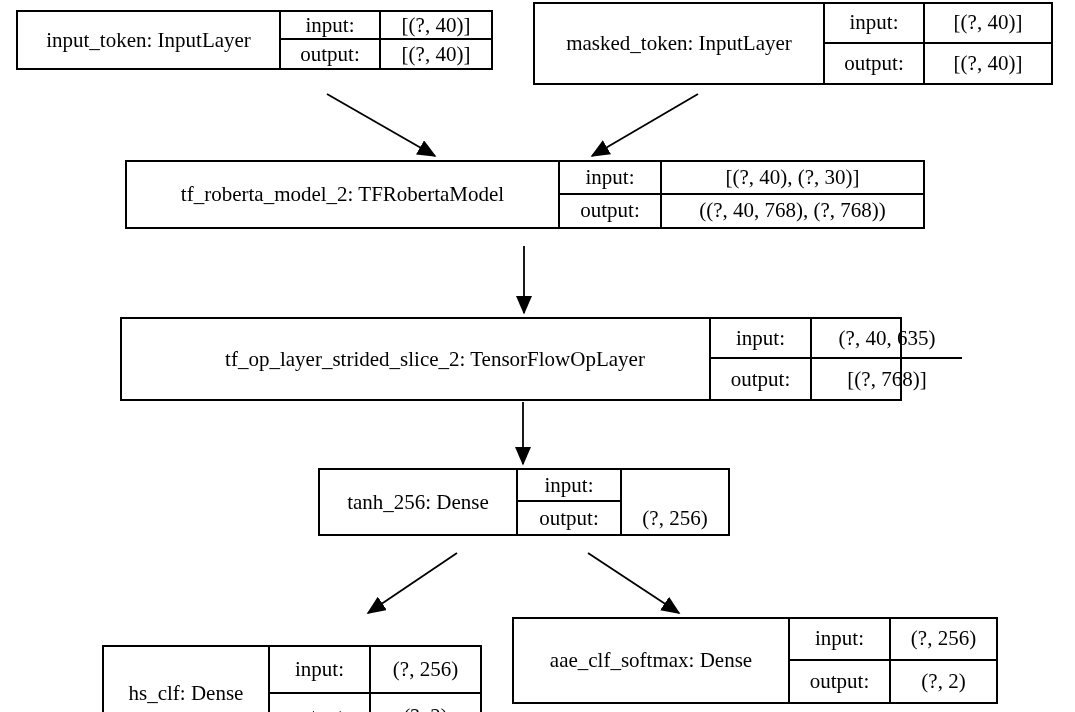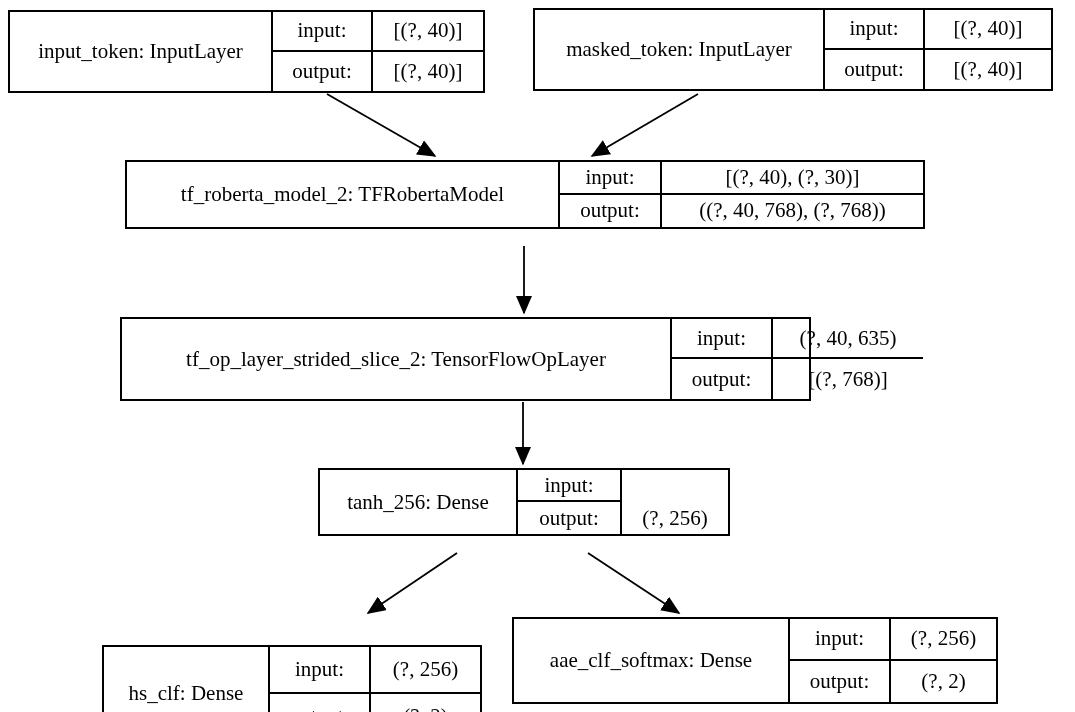--- a/index.html
+++ b/index.html
@@ -72,45 +72,45 @@
       </marker>
     </defs>
     <line x1="327" y1="94" x2="435" y2="156" stroke="#000000" stroke-width="1.8" marker-end="url(#ah)"></line>
     <line x1="698" y1="94" x2="592" y2="156" stroke="#000000" stroke-width="1.8" marker-end="url(#ah)"></line>
     <line x1="524" y1="246" x2="524" y2="313" stroke="#000000" stroke-width="1.8" marker-end="url(#ah)"></line>
     <line x1="523" y1="402" x2="523" y2="464" stroke="#000000" stroke-width="1.8" marker-end="url(#ah)"></line>
     <line x1="457" y1="553" x2="368" y2="613" stroke="#000000" stroke-width="1.8" marker-end="url(#ah)"></line>
     <line x1="588" y1="553" x2="679" y2="613" stroke="#000000" stroke-width="1.8" marker-end="url(#ah)"></line>
   </svg>
 
-  <div class="node" style="left:8px; top:10px; width:477px; height:83px; grid-template-columns:263px 100px 110px;">
+  <div class="node" style="left:16px; top:10px; width:477px; height:60px; grid-template-columns:263px 100px 110px;">
     <div class="cell label">input_token: InputLayer</div>
     <div class="cell key r1">input:</div>
     <div class="cell val r1">[(?, 40)]</div>
     <div class="cell key r2">output:</div>
     <div class="cell val r2">[(?, 40)]</div>
   </div>
 
-  <div class="node" style="left:533px; top:8px; width:520px; height:83px; grid-template-columns:290px 100px 126px;">
+  <div class="node" style="left:533px; top:2px; width:520px; height:83px; grid-template-columns:290px 100px 126px;">
     <div class="cell label">masked_token: InputLayer</div>
     <div class="cell key r1">input:</div>
     <div class="cell val r1">[(?, 40)]</div>
     <div class="cell key r2">output:</div>
     <div class="cell val r2">[(?, 40)]</div>
   </div>
 
   <div class="node" style="left:125px; top:160px; width:800px; height:69px; grid-template-columns:433px 102px 261px;">
     <div class="cell label">tf_roberta_model_2: TFRobertaModel</div>
     <div class="cell key r1">input:</div>
     <div class="cell val r1">[(?, 40), (?, 30)]</div>
     <div class="cell key r2">output:</div>
     <div class="cell val r2">((?, 40, 768), (?, 768))</div>
   </div>
 
-  <div class="node" style="left:120px; top:317px; width:691px; height:84px; grid-template-columns:550px 101px 150px;">
+  <div class="node" style="left:120px; top:317px; width:782px; height:84px; grid-template-columns:550px 101px 150px;padding-left:39px;">
     <div class="cell label">tf_op_layer_strided_slice_2: TensorFlowOpLayer</div>
     <div class="cell key r1">input:</div>
     <div class="cell val r1">(?, 40, 635)</div>
     <div class="cell key r2">output:</div>
     <div class="cell val r2">[(?, 768)]</div>
   </div>
 
   <div class="node" style="left:318px; top:468px; width:412px; height:68px; grid-template-columns:198px 104px 106px;">
     <div class="cell label">tanh_256: Dense</div>
     <div class="cell key r1">input:</div>

